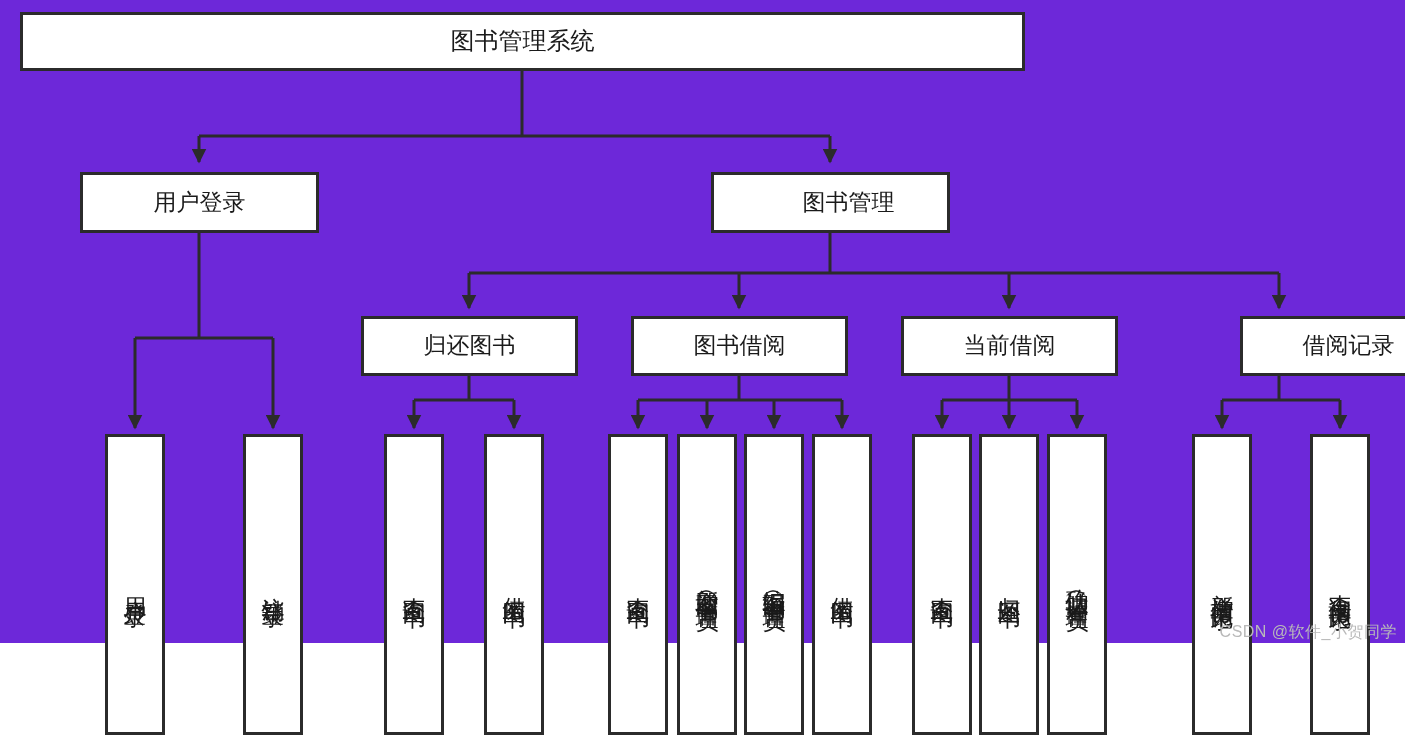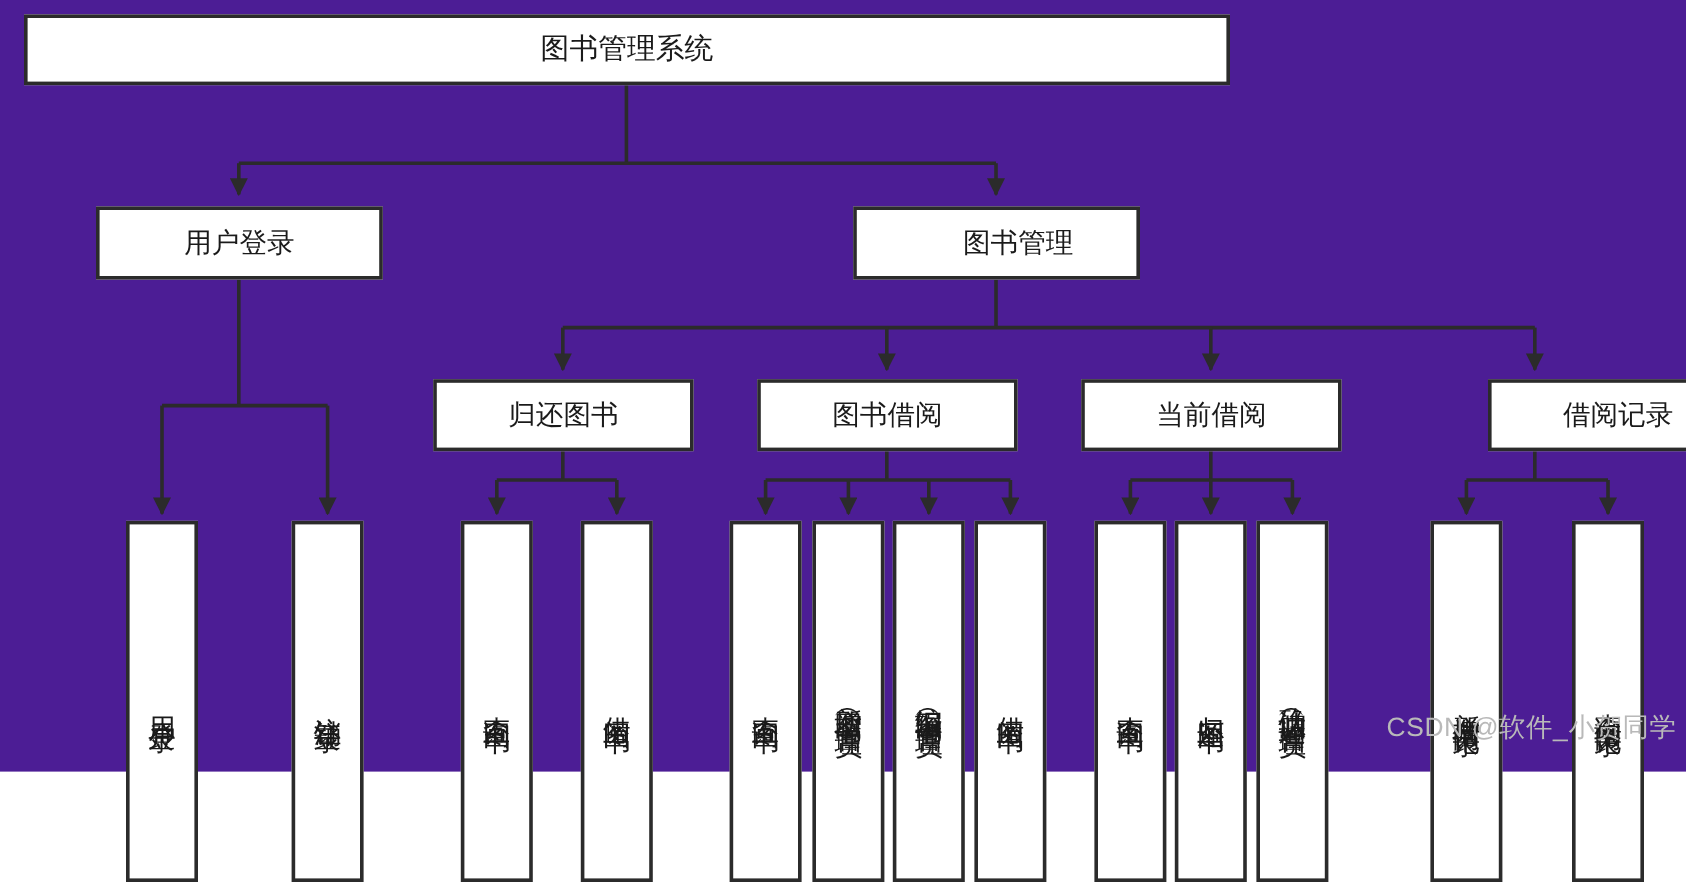--- a/index.html
+++ b/index.html
@@ -10,21 +10,21 @@
   body {
     width: 1405px;
     height: 747px;
     font-family: "Liberation Sans", "DejaVu Sans", sans-serif;
     overflow: hidden;
   }
   #diagram-root {
     position: relative;
     width: 1405px;
     height: 643px;
-    background: #4c1d95;
+    background: #6d28d9;
     text-decoration: underline;
   }
   svg.connectors {
     position: absolute;
     left: 0;
     top: 0;
     width: 1405px;
     height: 747px;
     pointer-events: none;
   }
@@ -57,22 +57,22 @@
   .node.vertical .node-label {
     writing-mode: vertical-rl;
     text-orientation: upright;
     font-size: 23px;
     letter-spacing: 3px;
     line-height: 1;
   }
   .watermark {
     position: absolute;
     right: 8px;
-    bottom: 22px;
-    font-size: 22px;
+    bottom: 0;
+    font-size: 16px;
     color: #b9b9b9;
     letter-spacing: 0.5px;
     white-space: nowrap;
   }
 </style>
 </head>
 <body>
 
 <div id="diagram-root">
 

